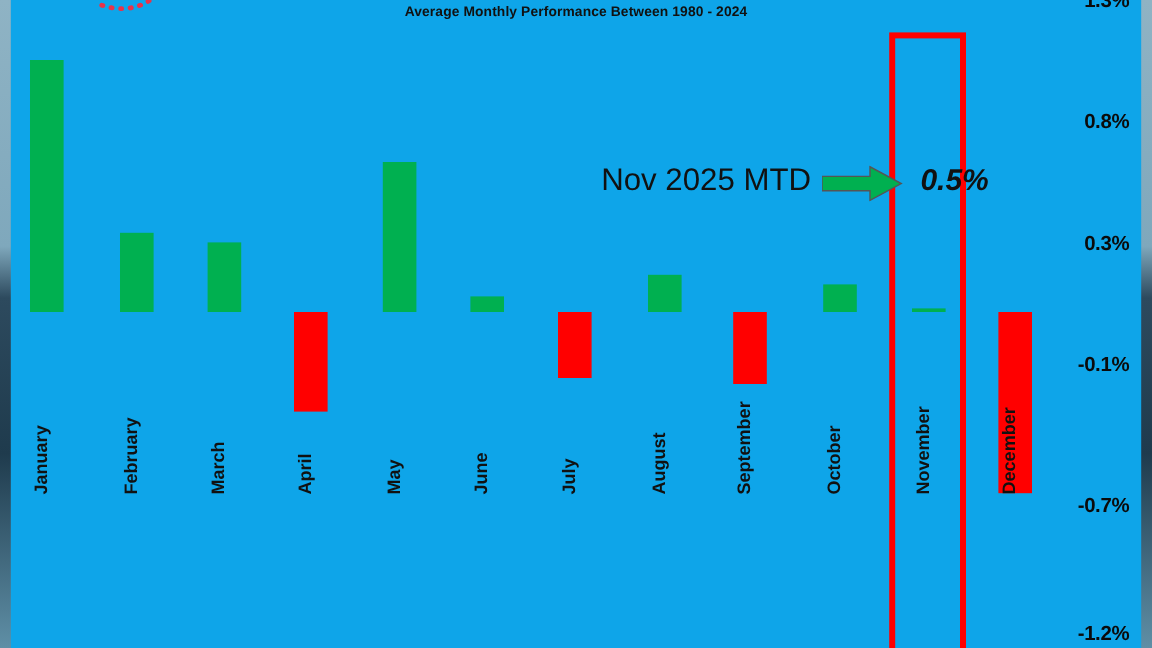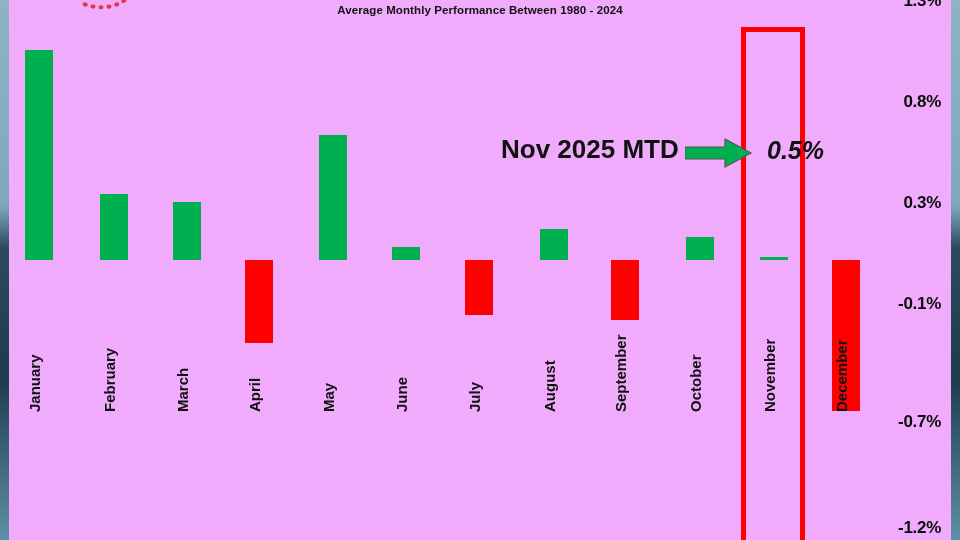--- a/index.html
+++ b/index.html
@@ -5,21 +5,21 @@
   html, body {
     margin: 0;
     padding: 0;
     background: #ffffff;
   }
   #root {
     position: relative;
     width: 960px;
     height: 540px;
     overflow: hidden;
-    background: #f0abfc;
+    background: #0ea5e9;
     font-family: "Liberation Sans", sans-serif;
   }
 
   
   .edge {
     position: absolute;
     top: 0;
     width: 9px;
     height: 540px;
     background: linear-gradient(to bottom, #8fb3c4 0%, #7fa8bc 38%, #2d4a5e 46%, #1f3b4d 70%, #5f8fa6 100%);
@@ -114,21 +114,21 @@
     border: 5px solid #ff0000;
     box-sizing: border-box;
     background: transparent;
   }
 
   
   .annot-label {
     position: absolute;
     font-family: "Liberation Sans", sans-serif;
     font-size: 26px;
-    font-weight: 700;
+    font-weight: 400;
     color: #111111;
     white-space: nowrap;
   }
   .annot-value {
     position: absolute;
     font-family: "Liberation Sans", sans-serif;
     font-size: 25px;
     font-weight: 700;
     font-style: italic;
     color: #111111;

